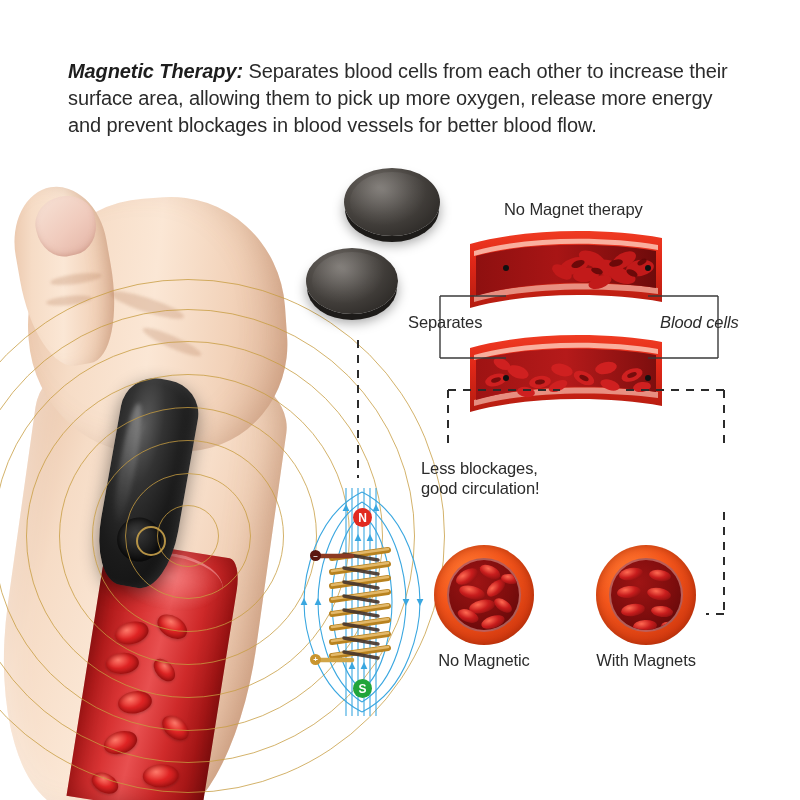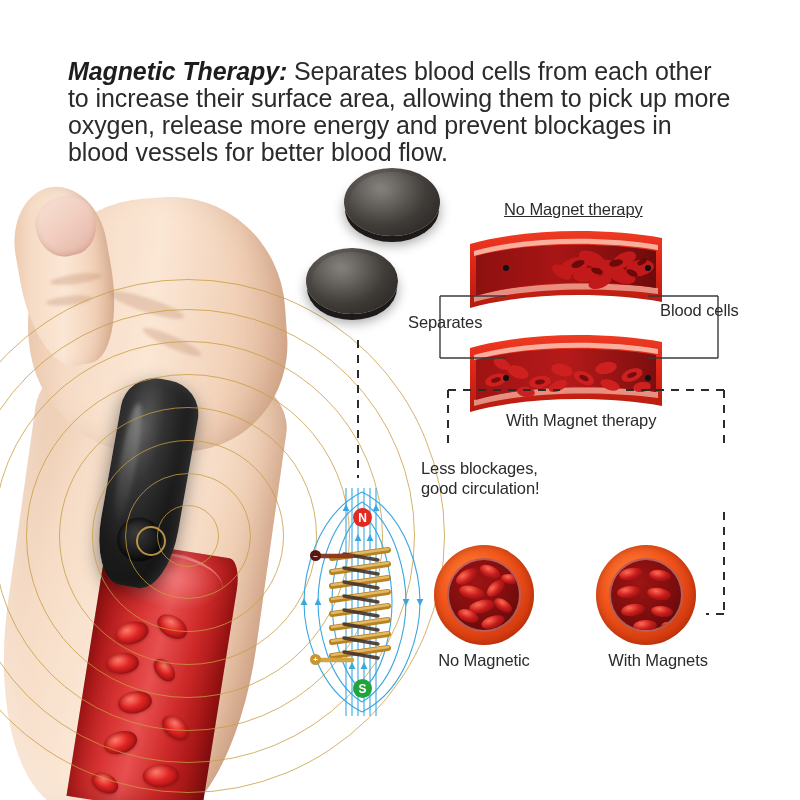--- a/index.html
+++ b/index.html
@@ -19,21 +19,21 @@
     background: #ffffff;
     overflow: hidden;
   }
 
   
   #header-text {
     position: absolute;
     left: 68px;
     top: 58px;
     width: 665px;
-    font-size: 25px;
+    font-size: 20px;
     line-height: 27px;
     color: #2b2b2b;
     letter-spacing: -0.1px;
   }
   #header-text .lead {
     font-weight: bold;
     font-style: italic;
     color: #1d1d1d;
   }
 
@@ -276,28 +276,28 @@
 
   
   .label {
     position: absolute;
     font-size: 16.5px;
     color: #2b2b2b;
     line-height: 20px;
     white-space: pre-line;
     letter-spacing: -0.1px;
   }
-  #label-no-magnet-therapy   { left: 504px; top: 199px; text-decoration: underline; }
+  #label-no-magnet-therapy   { left: 504px; top: 199px; }
   #label-capillary           { left: 408px; top: 312px; }
-  #label-blood-cells         { left: 660px; top: 300px; }
+  #label-blood-cells         { left: 660px; top: 312px; font-style: italic; }
   #label-with-magnet-therapy { left: 506px; top: 410px; }
   #label-less-blockages      { left: 421px; top: 458px; width: 150px;}
   #label-more-movement       { left: 600px; top: 458px; text-align: center; width: 152px;}
   #label-no-magnets          { left: 434px; top: 650px; width: 100px; text-align: center; }
-  #label-with-magnets        { left: 594px; top: 650px; width: 104px; text-align: center; margin-left: 12px; }
+  #label-with-magnets        { left: 594px; top: 650px; width: 104px; text-align: center; }
 
   
   #connectors {
     position: absolute;
     left: 0;
     top: 0;
     width: 800px;
     height: 800px;
     pointer-events: none;
   }
@@ -565,19 +565,18 @@
       <path d="M358,340 L358,478"></path>
 
       <path d="M724,512 L724,614"></path>
       <path d="M724,614 L706,614"></path>
     </g>
   </svg>
 
   <div id="label-no-magnet-therapy" class="label">No Magnet therapy</div>
   <div id="label-capillary" class="label">Separates</div>
   <div id="label-blood-cells" class="label">Blood cells</div>
-  <div id="label-with-magnet-therapy" class="label">With Magnet therapy</div>
   <div id="label-less-blockages" class="label">Less blockages,
 good circulation!</div>
   <div id="label-no-magnets" class="label">No Magnetic</div>
   <div id="label-with-magnets" class="label">With Magnets</div>
 
 </div>
 
 </body></html>

